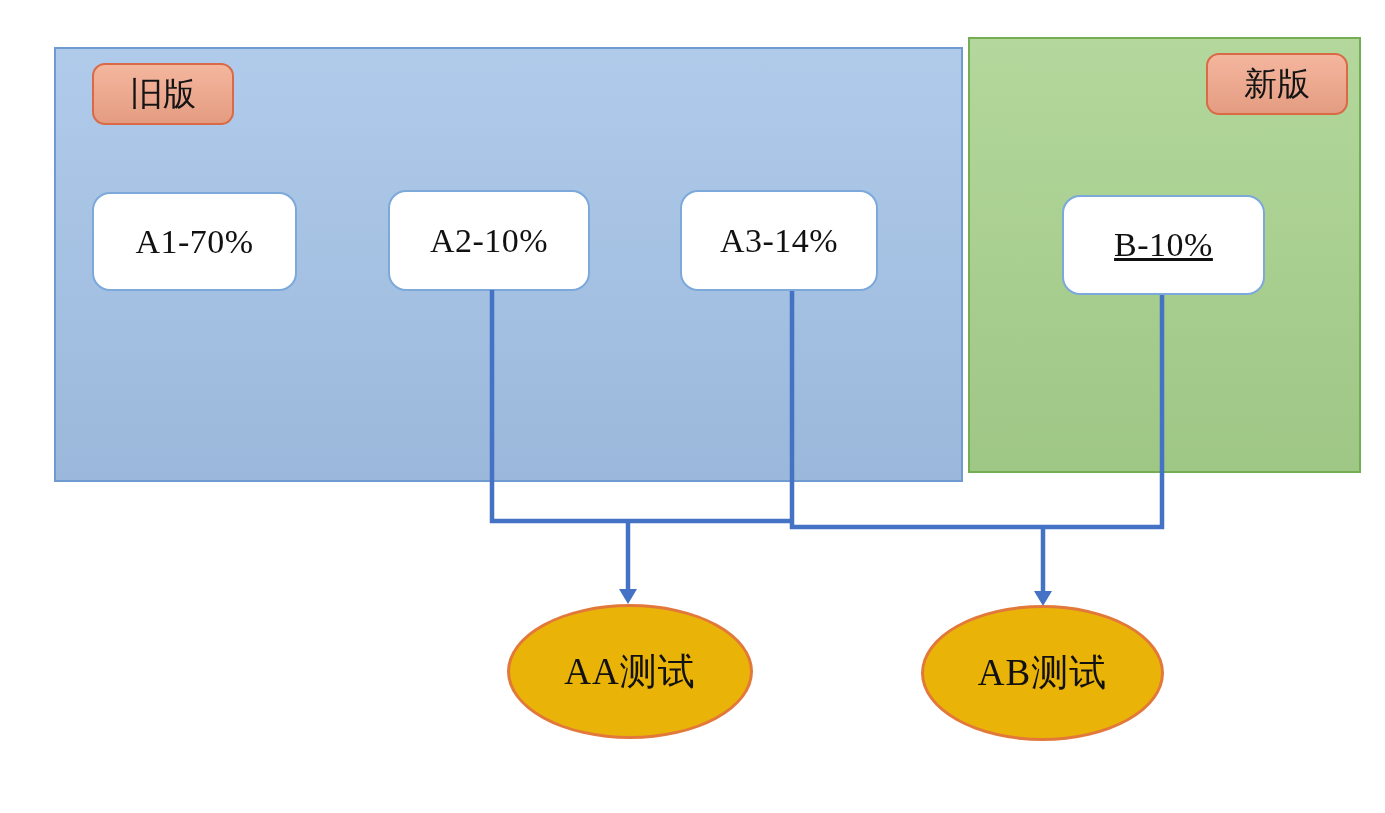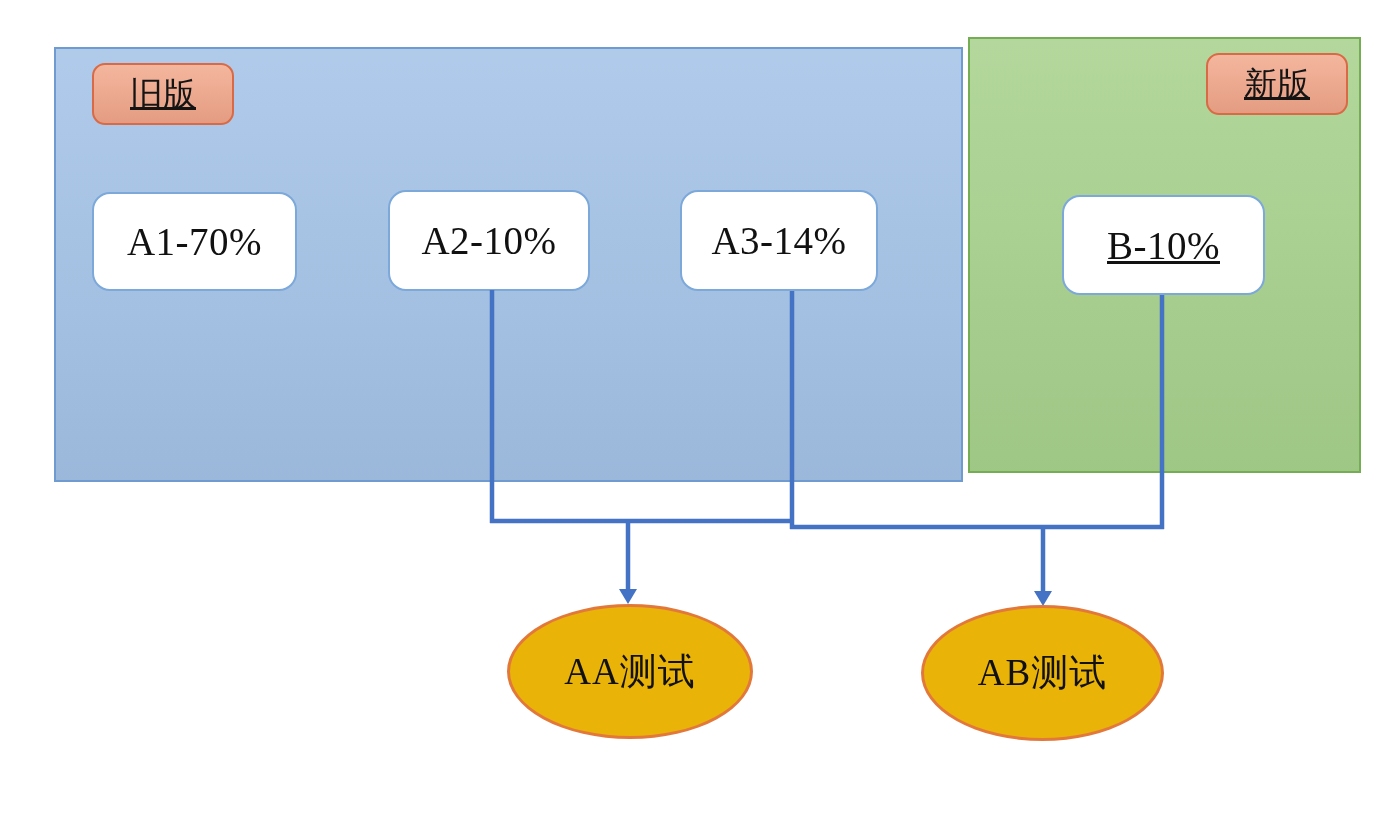--- a/index.html
+++ b/index.html
@@ -56,34 +56,33 @@
     height: 62px;
     border-radius: 13px;
     background: linear-gradient(180deg, rgba(255,255,255,0.18), rgba(0,0,0,0.06)), var(--tag_fill);
     border: 2px solid var(--tag_border);
     display: flex;
     align-items: center;
     justify-content: center;
     font-family: "Liberation Sans", sans-serif;
     font-size: 33px;
     color: #141414;
-    text-decoration: underline;
   }
   .tag-old { left: 36px; top: 14px; }
   .tag-new { left: 236px; top: 14px; }
   .node {
     position: absolute;
     box-sizing: border-box;
     background: var(--node_fill);
     border: 2px solid var(--node_border);
     border-radius: 18px;
     display: flex;
     align-items: center;
     justify-content: center;
-    font-size: 39px;
+    font-size: 34px;
     letter-spacing: 0.5px;
   }
   .node-a1 { left: 92px;  top: 192px; width: 205px; height: 99px; }
   .node-a2 { left: 388px; top: 190px; width: 202px; height: 101px; text-align: center; }
   .node-a3 { left: 680px; top: 190px; width: 198px; height: 101px; }
   .node-b  { left: 1062px; top: 195px; width: 203px; height: 100px; text-decoration: underline; }
   .connectors {
     position: absolute;
     left: 0;
     top: 0;

